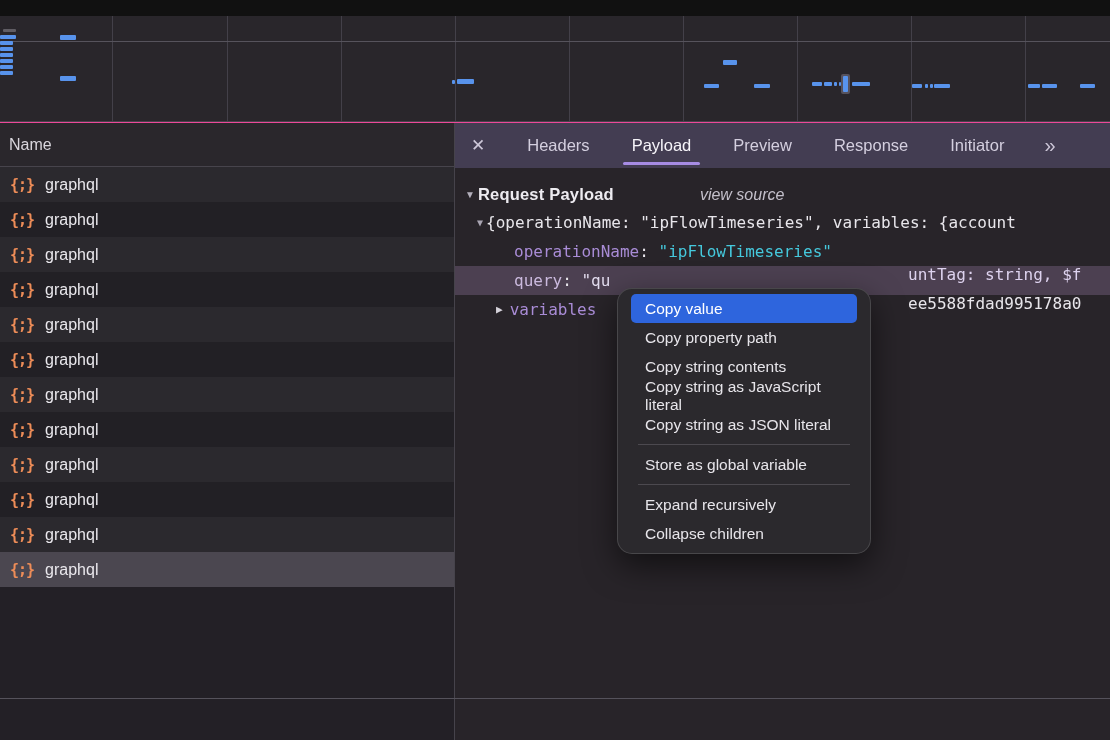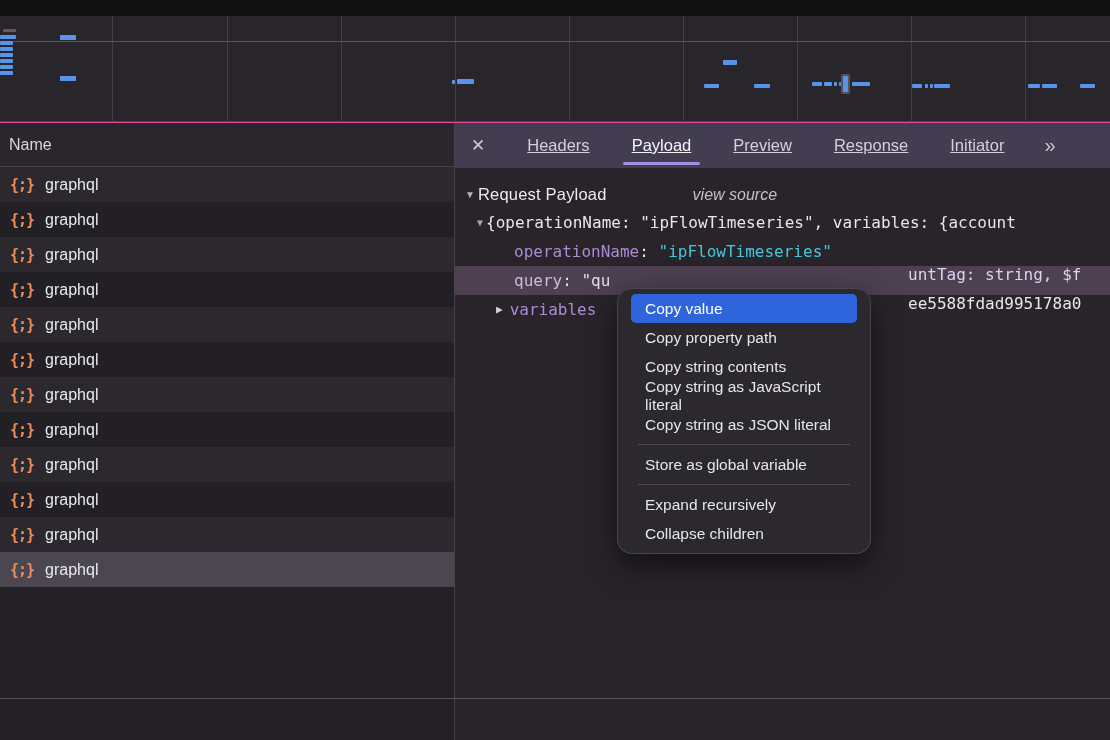--- a/index.html
+++ b/index.html
@@ -28,30 +28,30 @@
   .req-icon{color:#ee8d58;font-family:"DejaVu Sans Mono",monospace;font-size:15px;
             font-weight:bold;letter-spacing:-1px;}
 
   #divider-v{position:absolute;left:454px;top:107px;width:1px;bottom:7px;background:#46434b;}
 
   
   #right-panel{position:absolute;left:455px;top:107px;width:655px;bottom:7px;background:#282429;}
   #tab-bar{height:45px;background:#433d52;display:flex;align-items:center;
            padding-left:16px;gap:38px;color:#d4cfdf;font-size:16.5px;}
   #close-btn{font-size:17px;color:#cdc7d8;margin-right:2px;cursor:default;}
-  .tab{height:45px;display:flex;align-items:center;padding:0 2px;position:relative;text-decoration:underline;}
+  .tab{height:45px;display:flex;align-items:center;padding:0 2px;position:relative;}
   .tab.selected{color:#f7f5fa;}
   .tab.selected::after{content:"";position:absolute;left:-7px;right:-7px;bottom:3px;height:3px;
                        border-radius:2px;background:#a78ce4;}
   #more-tabs{font-size:20px;color:#cdc7d8;margin-left:0;}
 
   
   #payload-content{padding-top:13px;}
   #section-header{height:27px;display:flex;align-items:center;padding-left:10px;color:#edebf0;}
-  #section-title{font-weight:normal;font-size:16.5px;letter-spacing:.2px;}
+  #section-title{font-weight:bold;font-size:16.5px;letter-spacing:.2px;}
   #view-source{color:#c3bfca;margin-left:86px;font-size:16px;font-style:italic;}
   .disc-arrow{font-size:10px;color:#b3afbb;margin-right:3px;}
   .tree-line{height:29px;display:flex;align-items:center;position:relative;
              font-family:"DejaVu Sans Mono",monospace;font-size:16px;color:#e8e6eb;
              white-space:pre;overflow:hidden;}
   .root-line{padding-left:22px;}
   .root-line .disc-arrow{color:#a9a5b2;}
   .kv-line{padding-left:59px;}
   .kv-line.var-line{padding-left:41px;}
   .sel-band{background:#4c4051;}

